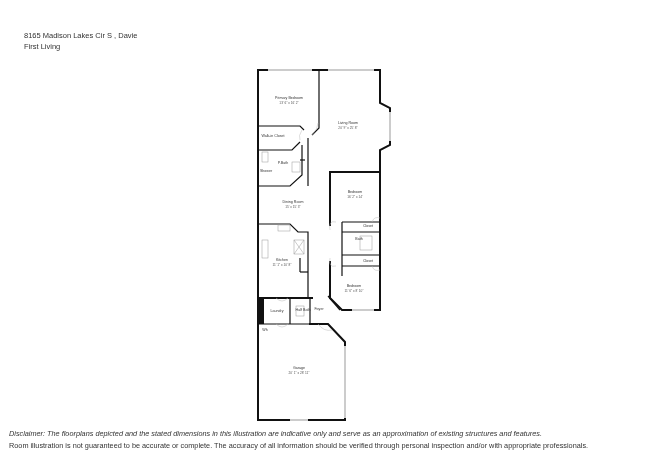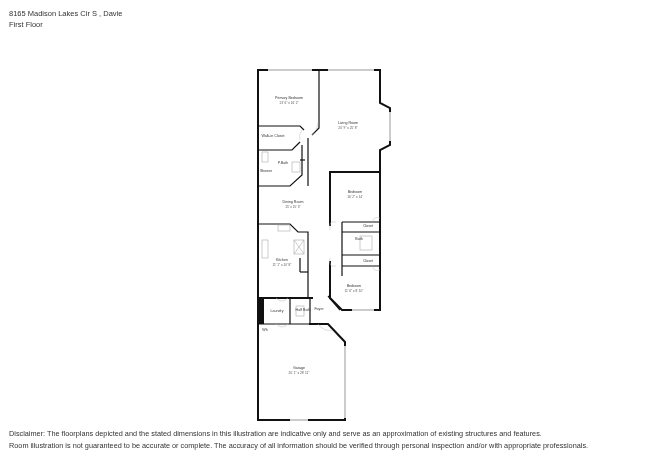--- a/index.html
+++ b/index.html
@@ -1,36 +1,36 @@
 <!DOCTYPE html>
 <html><head>
 <meta charset="utf-8">
 <style>
   html,body{margin:0;padding:0;background:#fff;}
   body{width:650px;height:460px;position:relative;overflow:hidden;font-family:"Liberation Sans",sans-serif;color:#222;}
-  .hdr{position:absolute;left:9px;font-size:7.5px;color:#333;}
+  .hdr{position:absolute;left:24px;font-size:7.5px;color:#333;margin-top:22px;}
   #addr{top:9px;}
   #floor{top:20px;}
   .disc{position:absolute;left:9px;font-size:7.3px;color:#333;white-space:nowrap;}
-  #d1{top:429px;}
+  #d1{top:429px;font-style:italic;}
   #d2{top:441px;}
   svg{position:absolute;left:0;top:0;}
   .rl{font-family:"Liberation Sans",sans-serif;font-size:3.6px;fill:#333;text-anchor:middle;}
   .rd{font-family:"Liberation Sans",sans-serif;font-size:3.2px;fill:#555;text-anchor:middle;}
   .w{stroke:#111;stroke-width:2;fill:none;stroke-linecap:square;}
   .wt{stroke:#111;stroke-width:1.2;fill:none;}
   .win{stroke:#ccc;stroke-width:2;fill:none;}
   .door{stroke:#bbb;stroke-width:0.5;fill:none;}
   .fx{stroke:#999;stroke-width:0.5;fill:none;}
 </style>
 </head>
 <body>
 
 <div id="addr" class="hdr">8165 Madison Lakes Cir S , Davie</div>
-<div id="floor" class="hdr">First Floor</div>
+<div id="floor" class="hdr">First Living</div>
 
 <svg width="650" height="460" viewBox="0 0 650 460">
 
   <g>
 
     <line class="w" x1="258" y1="70" x2="318" y2="70"></line>
     <line class="win" x1="268" y1="70" x2="312" y2="70"></line>
 
     <line class="w" x1="318" y1="70" x2="380" y2="70"></line>
     <line class="win" x1="328" y1="70" x2="374" y2="70"></line>

